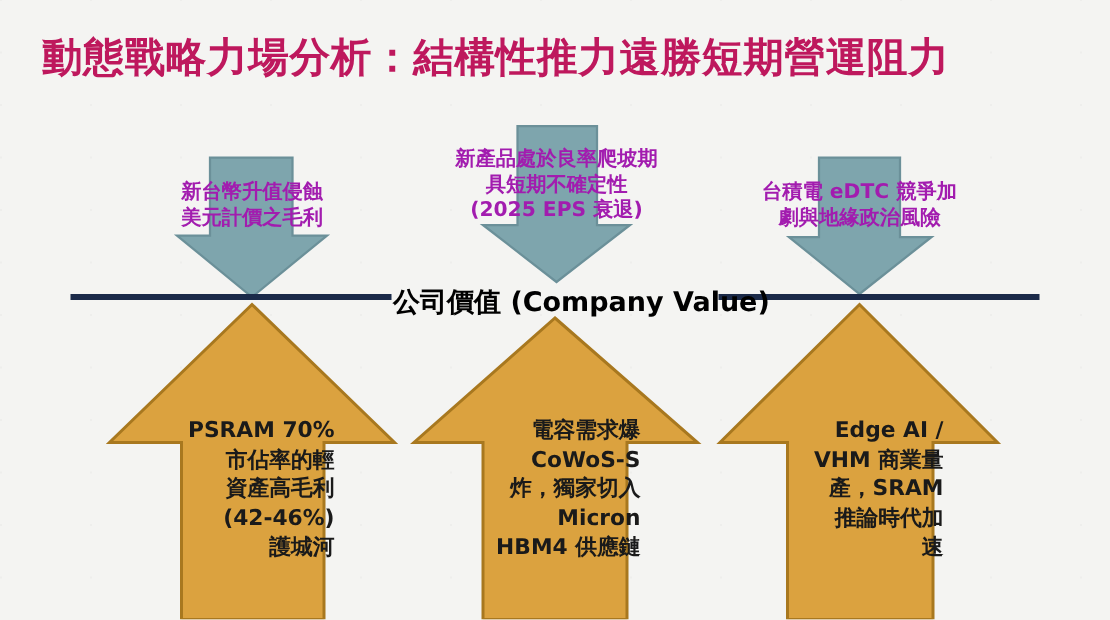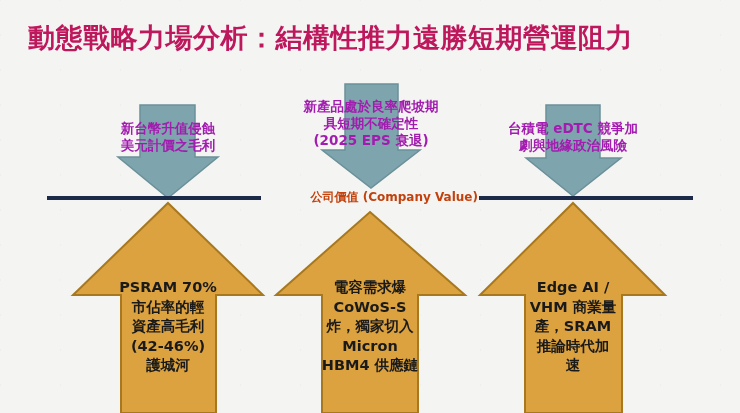--- a/index.html
+++ b/index.html
@@ -18,24 +18,24 @@
   .title {
     position:absolute; left:28px; top:20px; width:700px;
     font-size:27px; font-weight:bold; color:#be185d;
     letter-spacing:0.5px; white-space:nowrap;
   }
   svg.diagram { position:absolute; left:0; top:0; }
   .label {
     position:absolute; text-align:center; font-weight:bold;
     color:#a21caf; line-height:17px; font-size:13.5px;
   }
-  .up-label { font-size:14.5px; line-height:19.5px; color:#1a1a1a; }
+  .up-label { font-size:14.5px; line-height:19.5px; color:#1a1a1a;text-align:right; }
   .axis-label {
     position:absolute; left:262px; top:189px; width:216px; text-align:right;
-    font-size:12px; font-weight:bold; color:#c2410c; white-space:nowrap;
+    font-size:18px; font-weight:bold; color:#000000; white-space:nowrap;
   }
 </style>
 </head>
 <body>
 
 <div class="bg-pattern"></div>
 
 <div class="title">動態戰略力場分析：結構性推力遠勝短期營運阻力</div>
 
 <svg class="diagram" width="740" height="413" viewBox="0 0 740 413">

